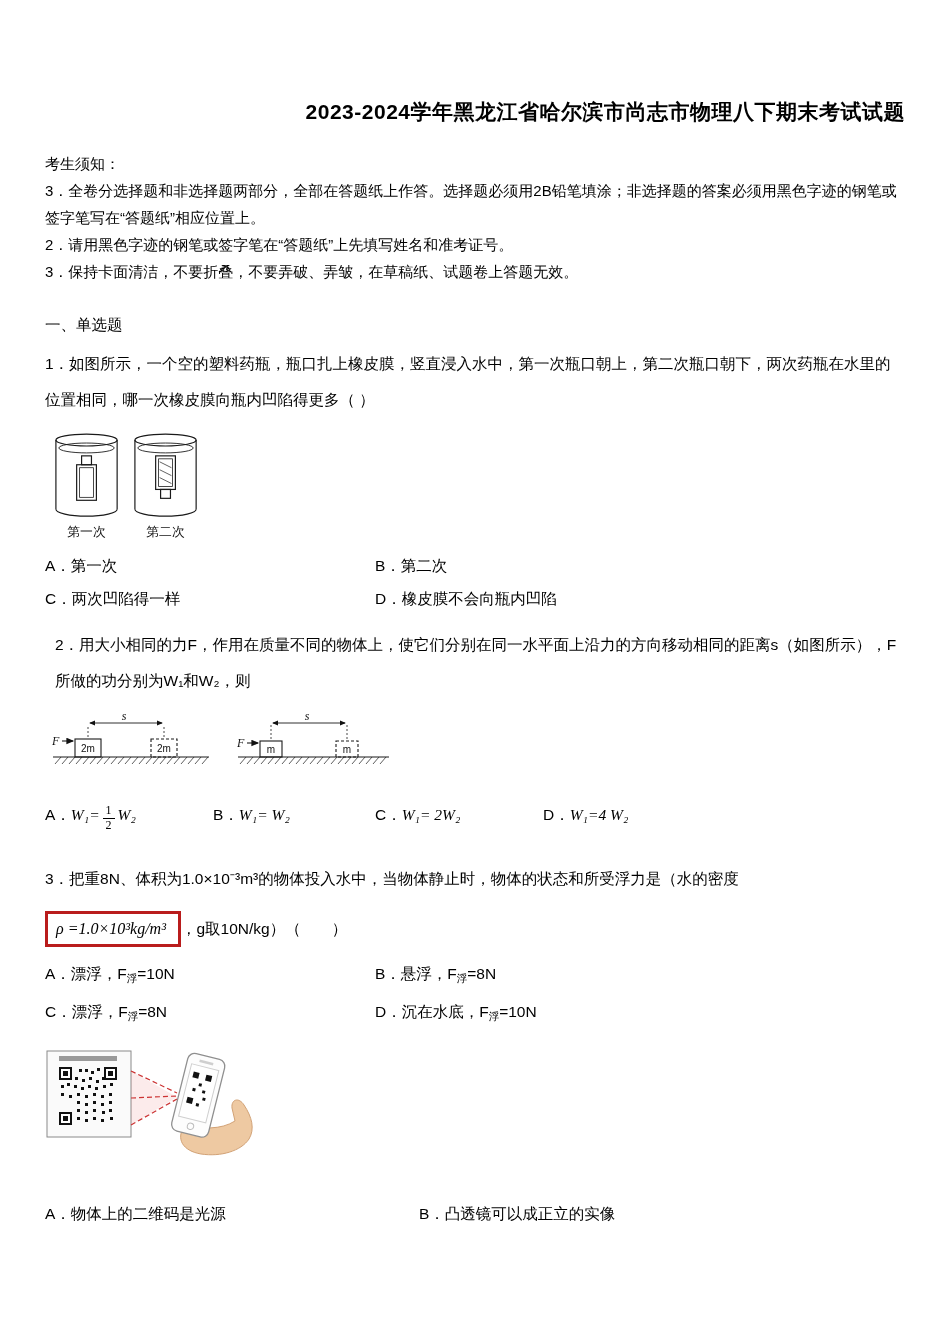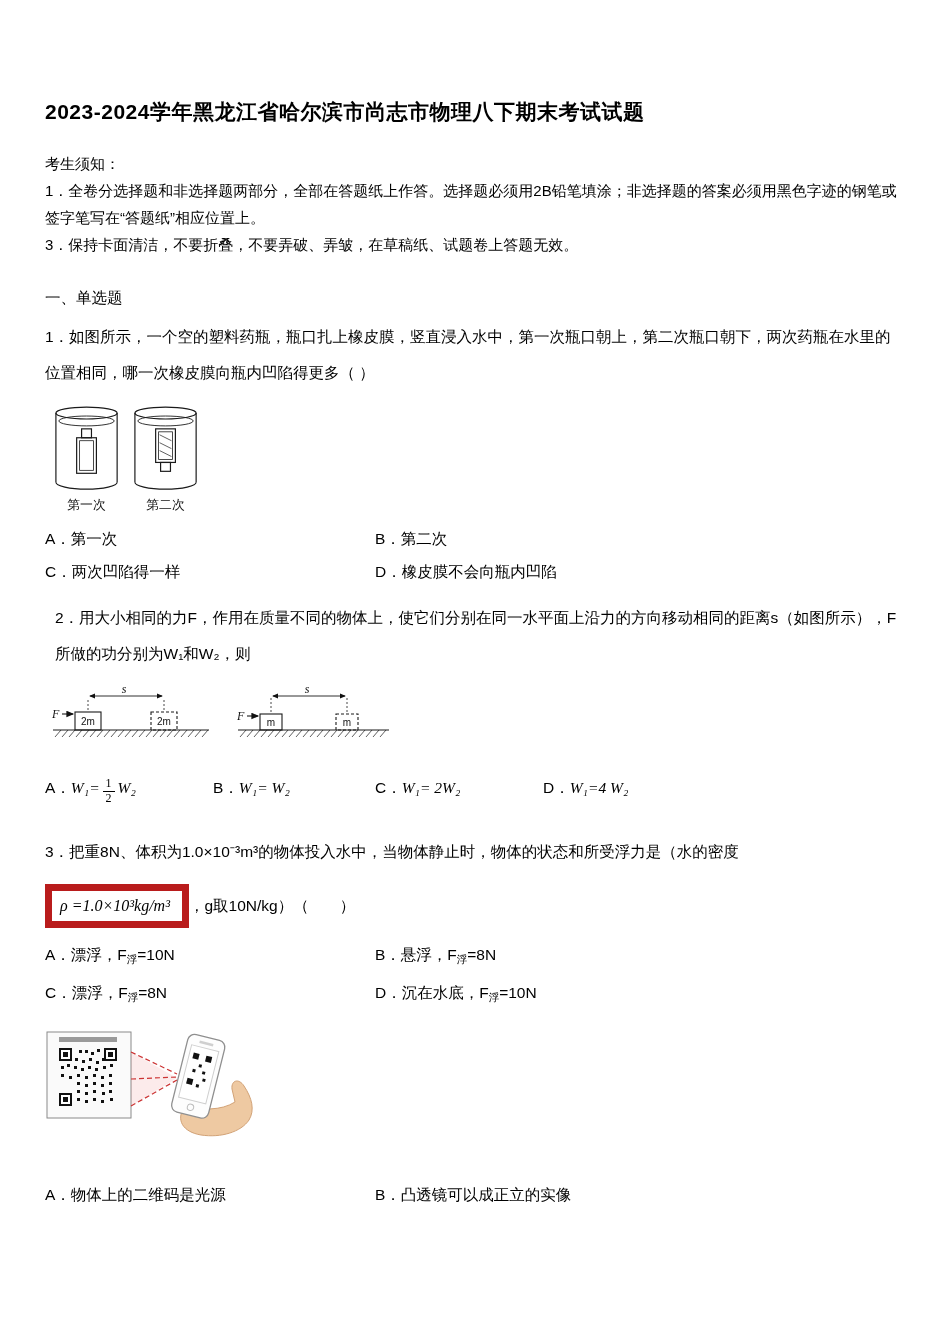--- a/index.html
+++ b/index.html
@@ -5,21 +5,21 @@
   * { box-sizing: border-box; }
   html, body { margin: 0; padding: 0; }
   body {
     width: 950px; height: 1344px; overflow: hidden;
     background: #ffffff; color: #000;
     font-family: "Liberation Sans", sans-serif;
   }
   .page { width: 950px; height: 1344px; padding: 98px 45px 0 45px; }
 
   .title {
-    margin: 0 0 24px 0; text-align: left;
+    margin: 0 0 24px 0; text-align: right;
     font-size: 21px; font-weight: 700; letter-spacing: 0.5px;
   }
 
   .notice p { margin: 0; font-size: 15px; line-height: 27px; }
   .notice { margin-bottom: 14px; }
 
   .section-heading { margin: 26px 0 8px 0; font-size: 15.5px; line-height: 27px; }
 
   .qtext { margin: 6px 0 0 0; font-size: 15.5px; line-height: 36px; }
 
@@ -36,41 +36,42 @@
   .frac .den { display: block; }
 
   .fsub { font-size: 10.5px; vertical-align: -3px; }
 
   .fig1 { margin: 8px 0 2px 4px; }
   .fig2 { margin: 12px 0 2px 6px; }
   .fig4 { margin: 8px 0 6px 0; }
 
   .formula-row { display: flex; align-items: center; margin: 14px 0 10px 0; font-size: 15.5px; }
   .formula-box {
-    display: inline-block; border: 7px solid #b91c1c; padding: 6px 12px 6px 8px;
+    display: inline-block; border: 3px solid #b91c1c; padding: 6px 12px 6px 8px;
     font-family: "Liberation Serif", serif; font-style: italic; font-size: 16px;
   }
 
   .q2opts { margin-top: 18px; line-height: 40px; }
   .q3opts-gap { margin-top: 10px; }
-  .q4opts { margin-top: 34px; }
+  .q4opts { margin-top: 34px; gap: 44px; }
 
   svg text { font-family: "Liberation Sans", sans-serif; fill: #111; }
   svg .ital { font-family: "Liberation Serif", serif; font-style: italic; }
 </style>
 </head>
 <body>
 
 <div class="page">
 
   <h1 class="title">2023-2024学年黑龙江省哈尔滨市尚志市物理八下期末考试试题</h1>
 
   <div class="notice">
     <p>考生须知：</p>
-    <p>1．全卷分选择题和非选择题两部分，全部在答题纸上作答。选择题必须用2B铅笔填涂；非选择题的答案必须用黑色字迹的钢笔或签字笔写在“答题纸”相应位置上。</p>
+    <p>3．全卷分选择题和非选择题两部分，全部在答题纸上作答。选择题必须用2B铅笔填涂；非选择题的答案必须用黑色字迹的钢笔或签字笔写在“答题纸”相应位置上。</p>
+    <p>2．请用黑色字迹的钢笔或签字笔在“答题纸”上先填写姓名和准考证号。</p>
     <p>3．保持卡面清洁，不要折叠，不要弄破、弄皱，在草稿纸、试题卷上答题无效。</p>
   </div>
 
   <p class="section-heading">一、单选题</p>
 
   <p class="qtext">1．如图所示，一个空的塑料药瓶，瓶口扎上橡皮膜，竖直浸入水中，第一次瓶口朝上，第二次瓶口朝下，两次药瓶在水里的位置相同，哪一次橡皮膜向瓶内凹陷得更多（ ）</p>
 
   <div class="fig1">
     <svg width="158" height="117" viewBox="0 0 160 118">
       <g fill="none" stroke="#1a1a1a" stroke-width="1.2">

